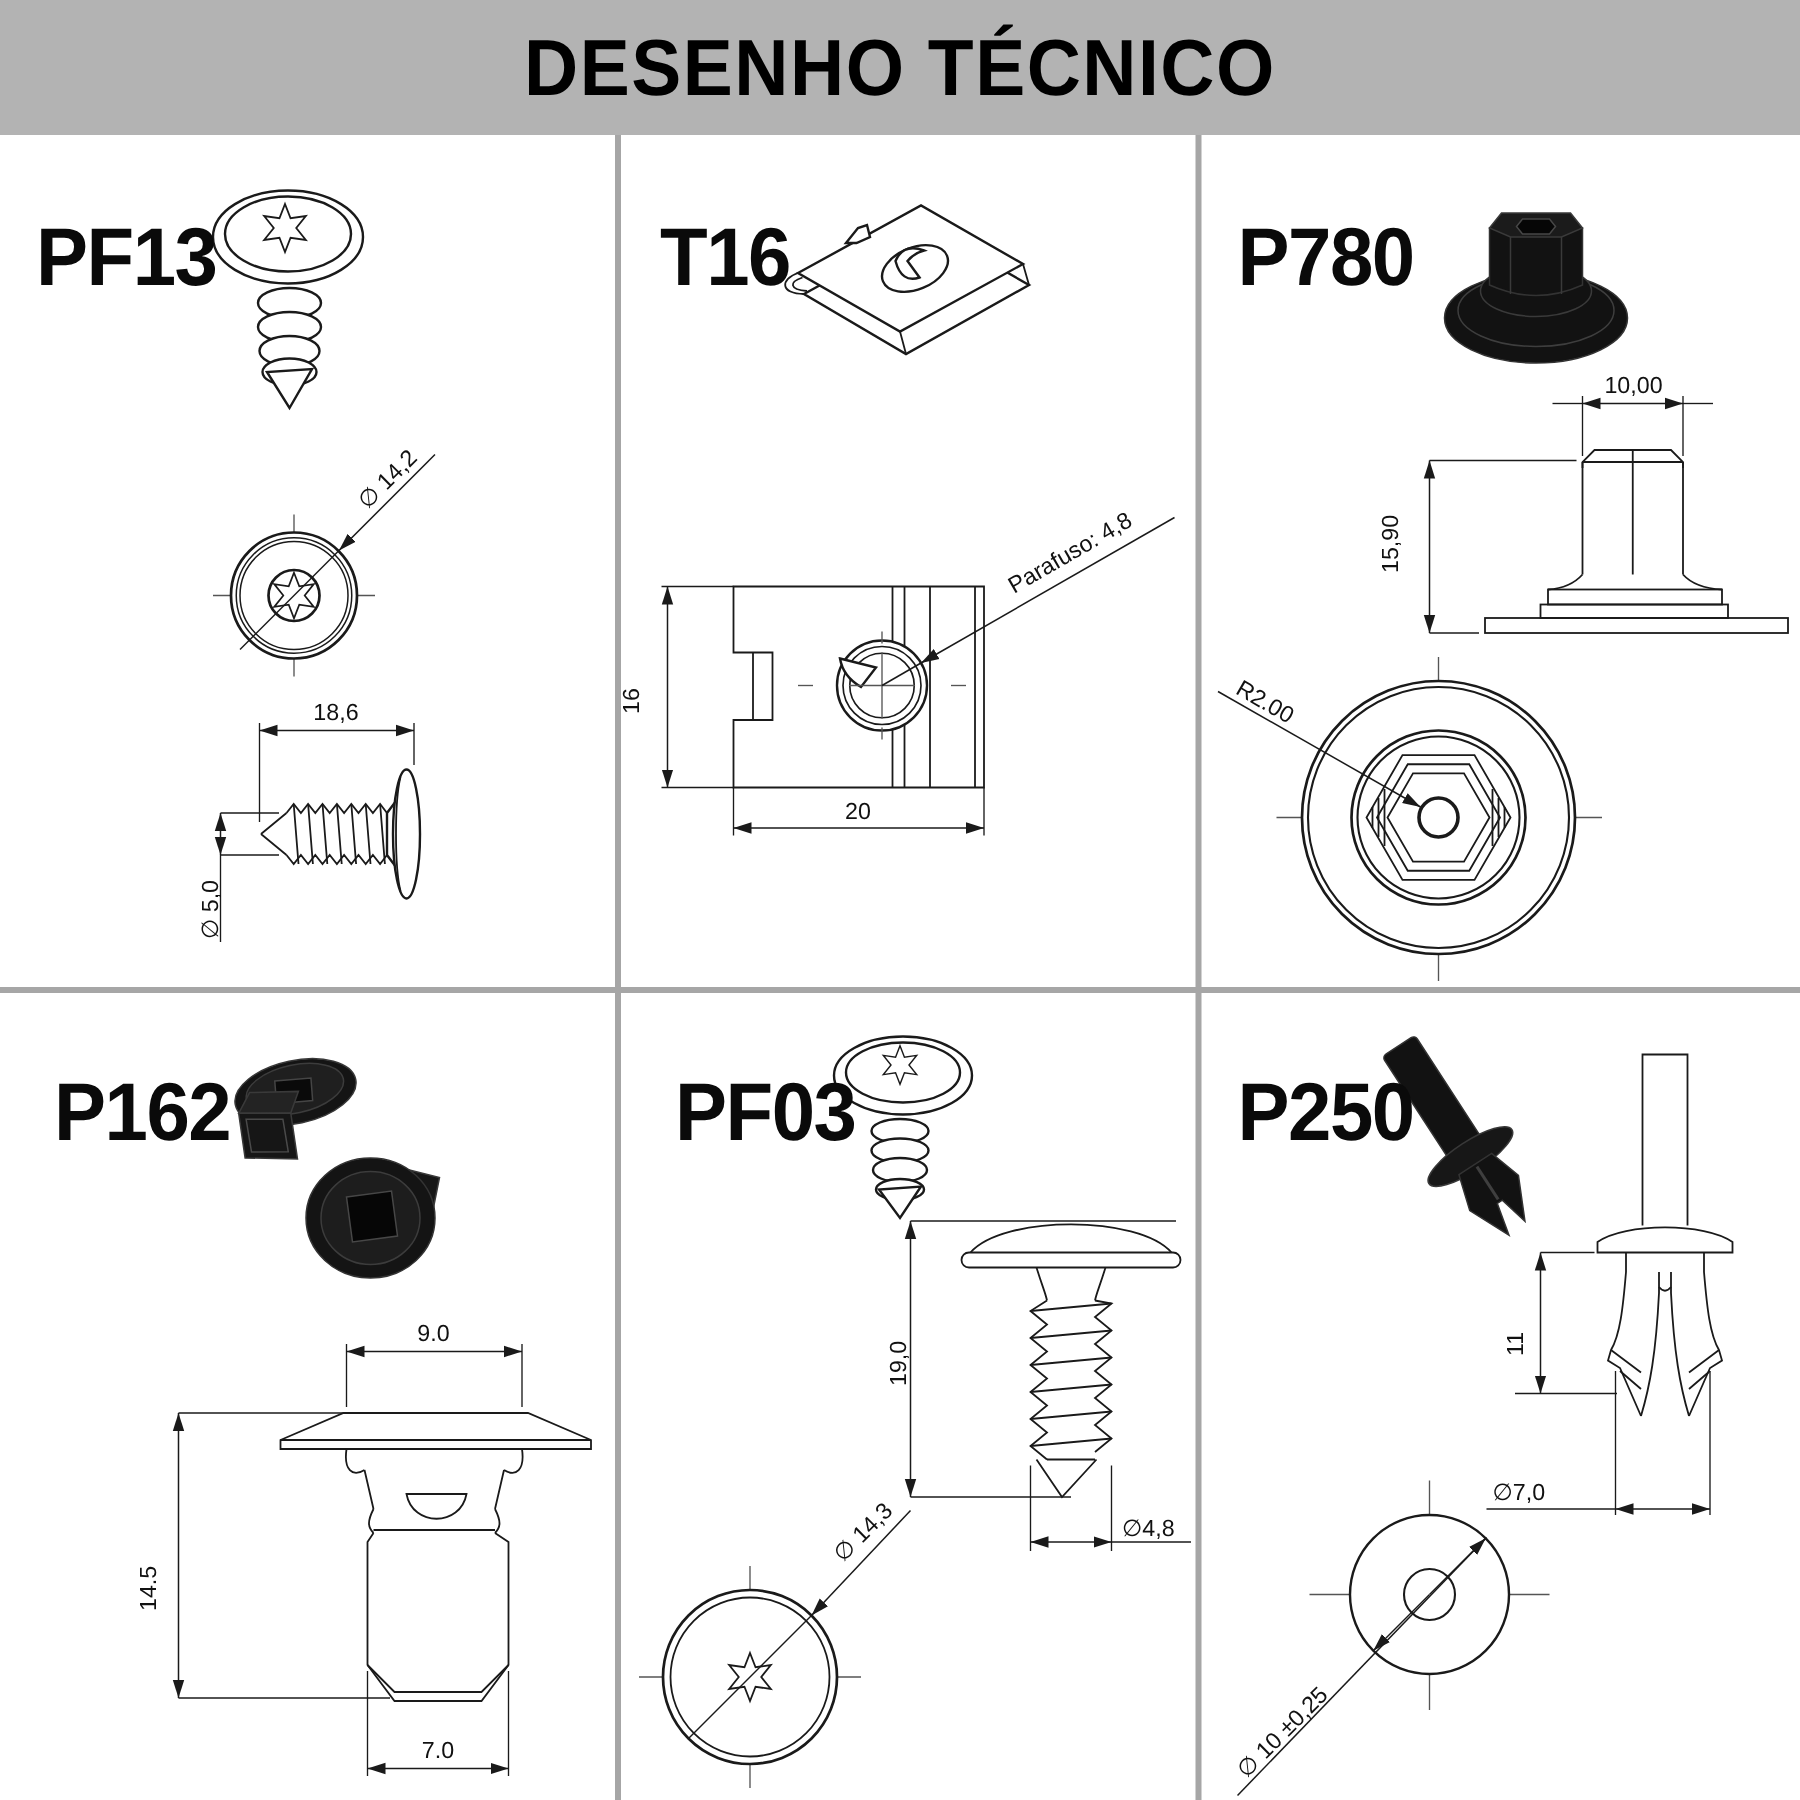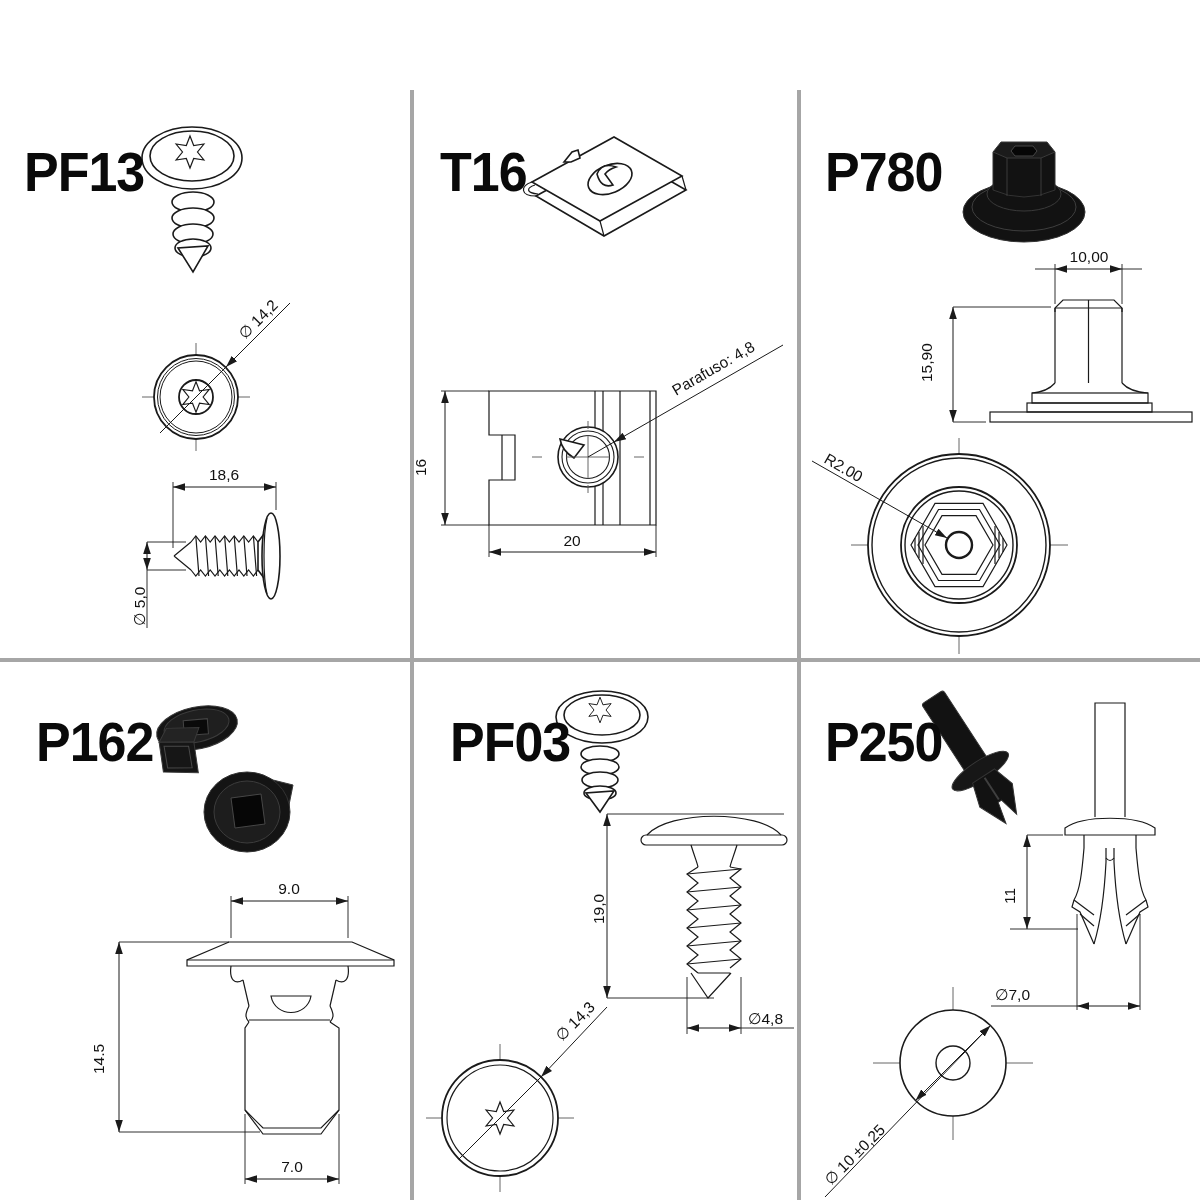--- a/index.html
+++ b/index.html
@@ -27,20 +27,23 @@
 <svg width="0" height="0" style="position:absolute">
   <defs>
     <marker id="arw" markerUnits="userSpaceOnUse" markerWidth="13" markerHeight="10" refX="12" refY="5" orient="auto-start-reverse">
       <path d="M0,1.2 L12,5 L0,8.8 Z" fill="#1a1a1a"></path>
     </marker>
   </defs>
 </svg>
 
 <div id="sheet">
 
+  <div id="hdr">
+    <div class="title">DESENHO TÉCNICO</div>
+  </div>
 
   <div class="panel" style="left:0;top:90px;width:410px;height:568px">
     <svg width="410" height="568" viewBox="0 0 410 568">
       <g>
         <ellipse cx="193" cy="112" rx="21" ry="10" class="o"></ellipse>
         <ellipse cx="193" cy="128" rx="21" ry="10" class="o"></ellipse>
         <ellipse cx="193" cy="144" rx="20" ry="10" class="o"></ellipse>
         <ellipse cx="193" cy="158" rx="18" ry="9" class="o"></ellipse>
         <path d="M178,158 L193,182 L208,156 Z" class="o"></path>
         <ellipse cx="192" cy="68" rx="50" ry="31" class="o"></ellipse>

